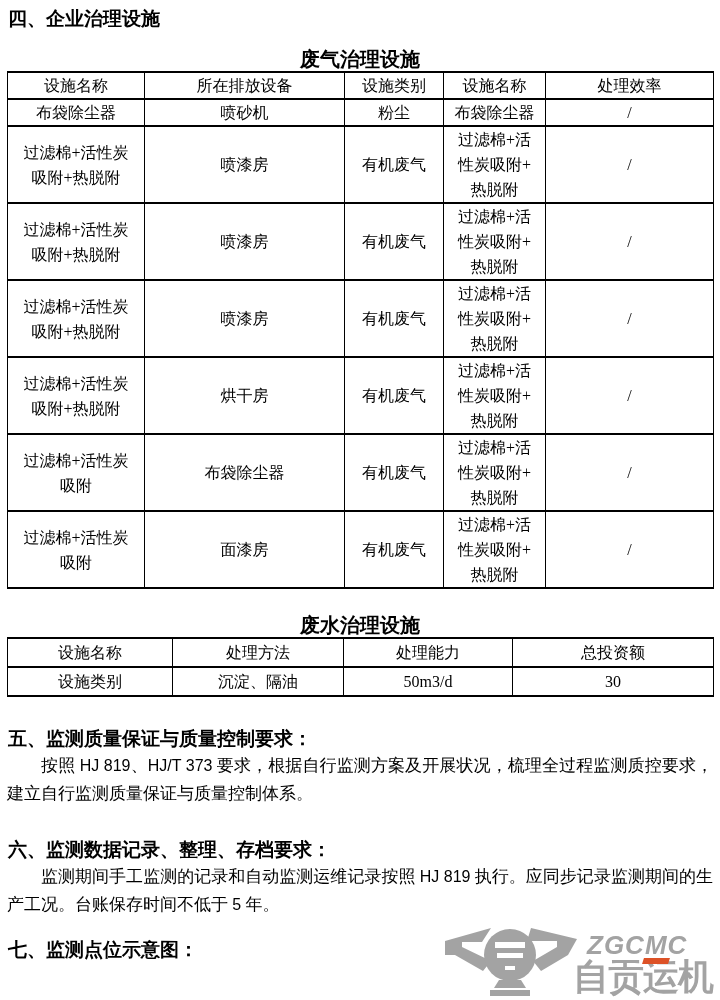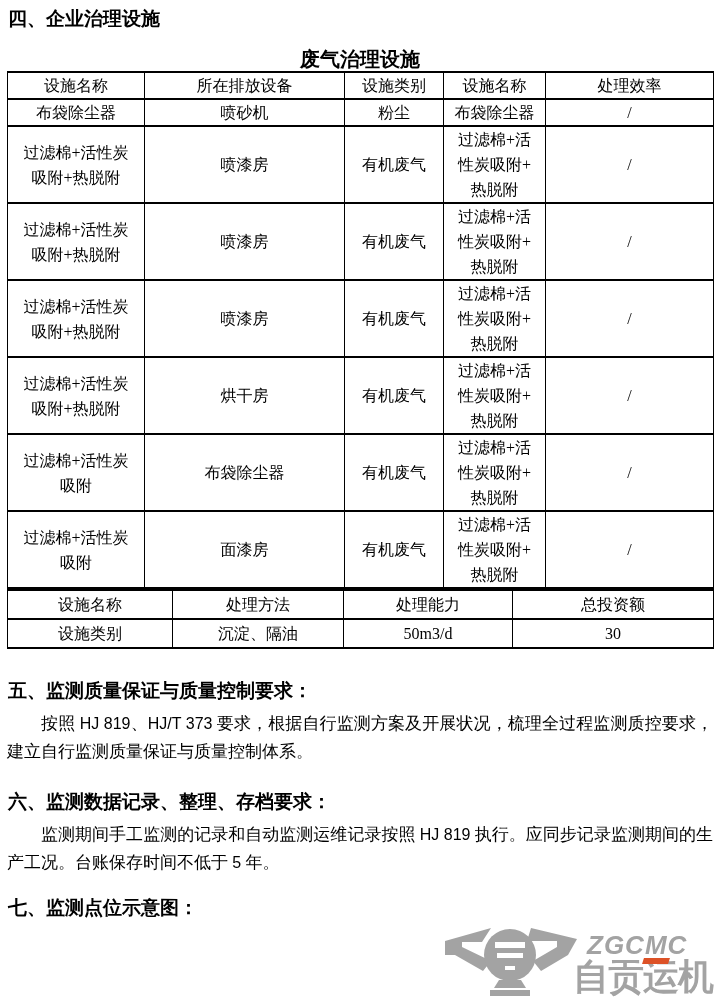--- a/index.html
+++ b/index.html
@@ -39,24 +39,24 @@
     margin-left:1px;
   }
   .center-title {
     font-family:"Liberation Sans","DejaVu Sans",sans-serif;
     font-weight:bold; font-size:20px; line-height:23px; text-align:center;
   }
   .h4 { margin-top:4px; }
   .title-gas { margin-top:17px; }
   .title-water { margin-top:25px; }
   .h5 { margin-top:30px; }
-  .h6 { margin-top:24px; }
+  .h6 { margin-top:30px; }
   .h7 { margin-top:19px; }
   .body-para {
-    font-size:17px; line-height:28px; margin-top:7px;
+    font-size:17px; line-height:28px; margin-top:1px;
     text-align:justify;
   }
   .body-para .indent { display:inline-block; width:34px; }
   .body-para .latin {
     font-family:"Liberation Sans","DejaVu Sans",sans-serif;
     font-size:16px;
   }
 
   
   .watermark {
@@ -171,20 +171,21 @@
           <td>面漆房</td>
           <td>有机废气</td>
           <td>过滤棉+活
 性炭吸附+
 热脱附</td>
           <td>/</td>
         </tr>
       </tbody>
     </table>
 
+  <div class="center-title title-water">废水治理设施</div>
 
   <table class="tbl water-tbl">
       <colgroup>
         <col style="width: 165px;">
         <col style="width: 171px;">
         <col style="width: 169px;">
         <col style="width: 201px;">
       </colgroup>
       <thead>
         <tr>

